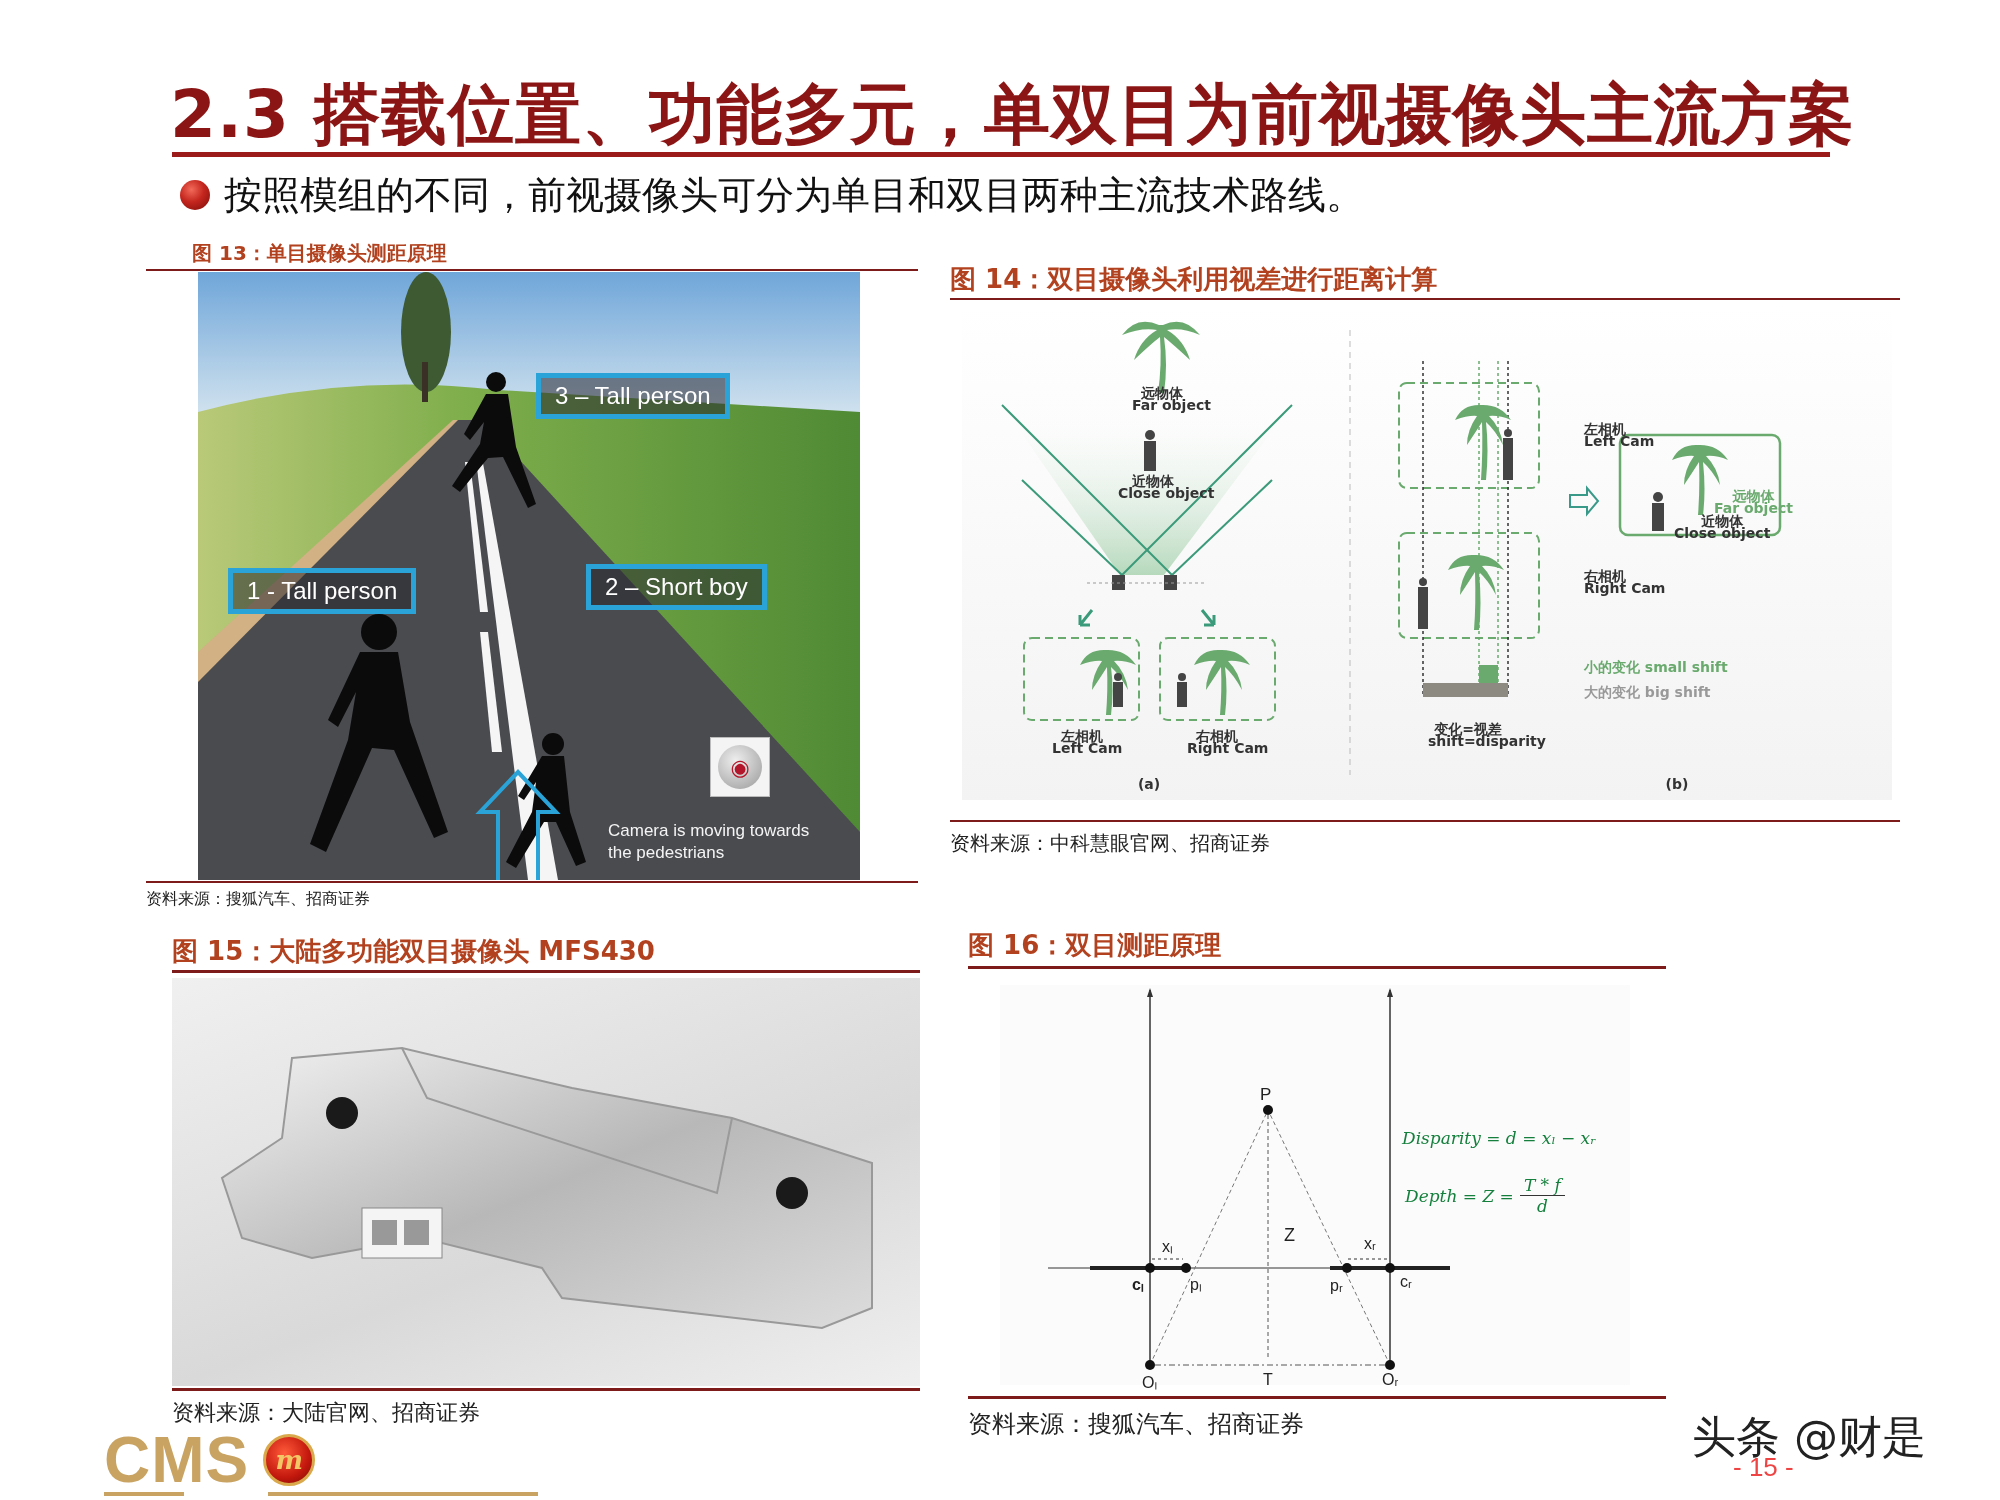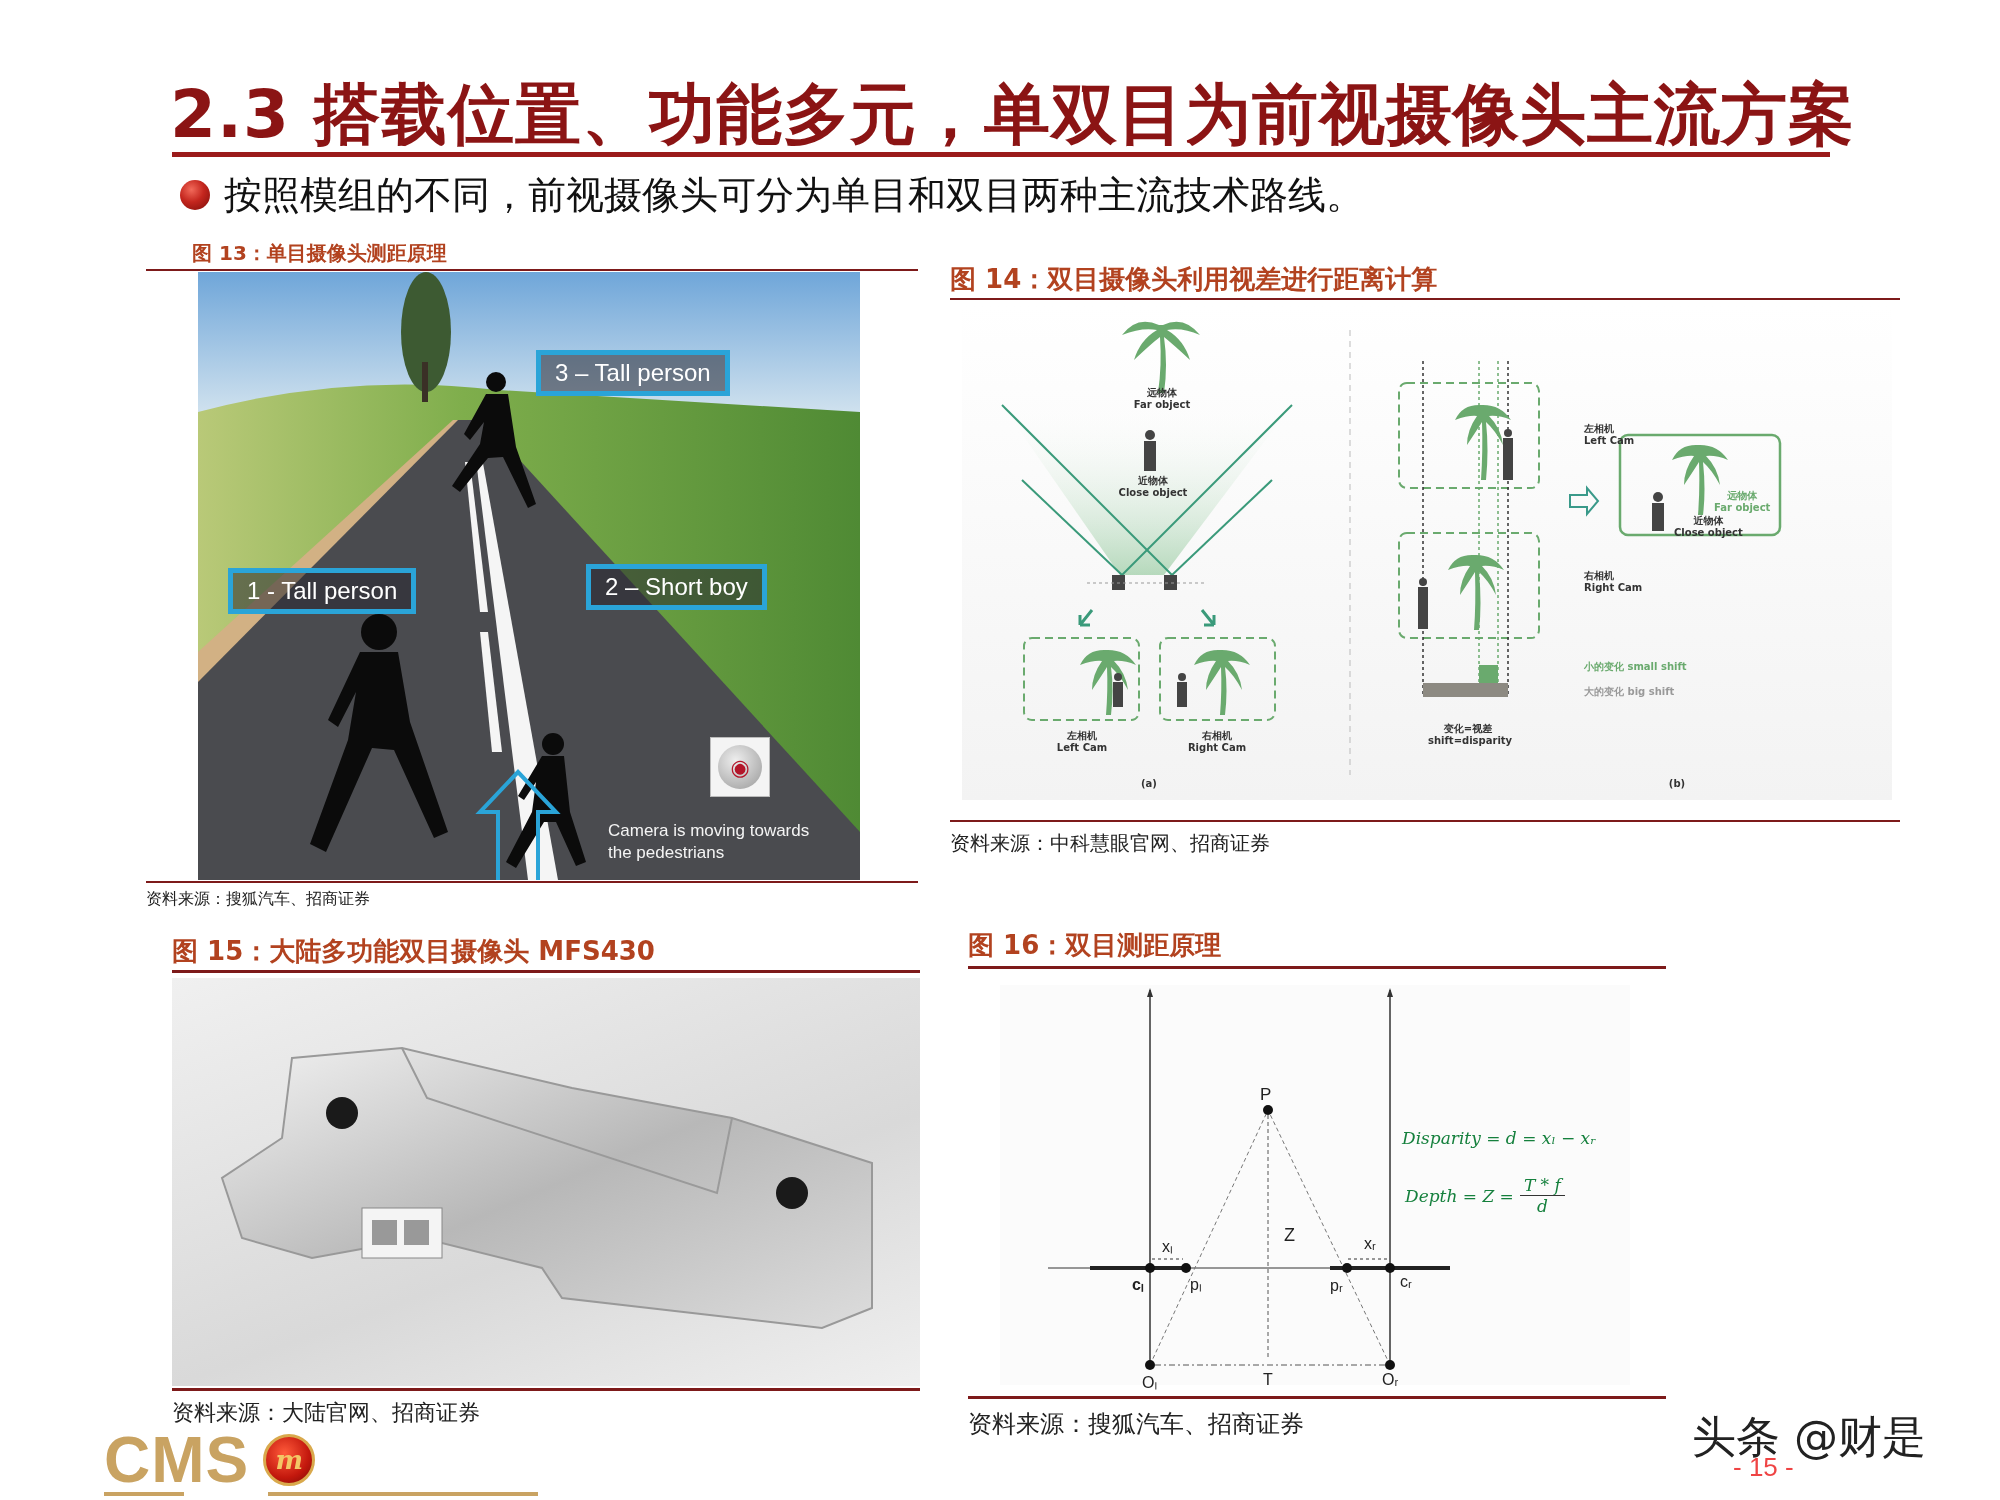--- a/index.html
+++ b/index.html
@@ -27,21 +27,21 @@
     background: linear-gradient(#8ab6e0 0%, #b9d6ee 18%, #d8e6ef 22%, #6da44b 23%, #7fb05a 35%, #5a8f3a 100%); }
   .road { position: absolute; left: 0; top: 0; width: 100%; height: 100%; }
   .label-box { position: absolute; border: 5px solid #2aa4d8; background: rgba(40,40,50,0.55); color: #fff;
     font-size: 24px; padding: 4px 14px; white-space: nowrap; font-family: "Liberation Sans", sans-serif; }
   .cam-note { position: absolute; color: #f4f4f4; font-size: 17px; line-height: 22px; font-family: "Liberation Sans", sans-serif; }
   .cam-icon { position: absolute; left: 512px; top: 465px; width: 60px; height: 60px; background: #f4f4f4; border: 1px solid #bbb; display: flex; align-items: center; justify-content: center; }
   .cam-icon span { width: 44px; height: 44px; border-radius: 50%; background: radial-gradient(circle at 40% 35%, #eee, #999); display: flex; align-items: center; justify-content: center; color: #b3162a; font-size: 22px; }
 
   
   .fig14 { position: absolute; left: 962px; top: 305px; width: 930px; height: 495px; background: linear-gradient(#ffffff, #f3f3f3); }
-  .g-label { position: absolute; font-size: 10px; text-align: center; color: #333; font-weight: bold; line-height: 12px; white-space: nowrap; }
+  .g-label { position: absolute; font-size: 14px; text-align: center; color: #333; font-weight: bold; line-height: 12px; white-space: nowrap; }
   .g-label.green { color: #6aaa6e; }
   .g-label.grey { color: #999; }
 
   
   .photo15 { position: absolute; left: 172px; top: 978px; width: 748px; height: 408px; background: linear-gradient(160deg, #f0f0f0, #d9d9d9 60%, #efefef); overflow: hidden; }
 
   
   .fig16 { position: absolute; left: 1000px; top: 985px; width: 630px; height: 400px; background: #fbfbfb; }
   .math { position: absolute; font-family: "DejaVu Serif", "Liberation Serif", serif; font-style: italic; font-size: 17px; color: #15803d; white-space: nowrap; }
   .pt-label { position: absolute; font-family: "Liberation Sans", sans-serif; font-size: 16px; color: #222; }
@@ -97,21 +97,21 @@
       <circle cx="298" cy="110" r="10"></circle>
       <path d="M288 122 L310 122 L318 175 L338 232 L330 236 L305 185 L290 186 L262 220 L254 214 L282 172 L286 150 L272 168 L266 162 Z"></path>
       <circle cx="181" cy="360" r="18"></circle>
       <path d="M162 380 L200 380 L212 450 L250 560 L236 566 L196 478 L174 476 L128 580 L112 572 L150 468 L158 420 L140 455 L130 448 Z"></path>
       <circle cx="355" cy="472" r="11"></circle>
       <path d="M344 484 L366 484 L372 540 L388 590 L378 594 L358 550 L346 550 L318 596 L308 590 L334 540 L338 510 L326 528 L320 524 Z"></path>
     </g>
 
     <path d="M300 608 L300 540 L282 540 L320 500 L358 540 L340 540 L340 608" fill="none" stroke="#2aa4d8" stroke-width="4"></path>
   </svg>
-  <div class="label-box" style="left:338px; top:78px;">3 – Tall person</div>
+  <div class="label-box" style="left:338px; top:101px;">3 – Tall person</div>
   <div class="label-box" style="left:30px; top:296px;">1 - Tall person</div>
   <div class="label-box" style="left:388px; top:292px;">2 – Short boy</div>
   <div class="cam-icon">
       <span>◉</span>
     </div>
   <div class="cam-note" style="left:410px; top:548px;">
     <div>Camera is moving towards</div>
     <div>the pedestrians</div>
   </div>
 </div>

